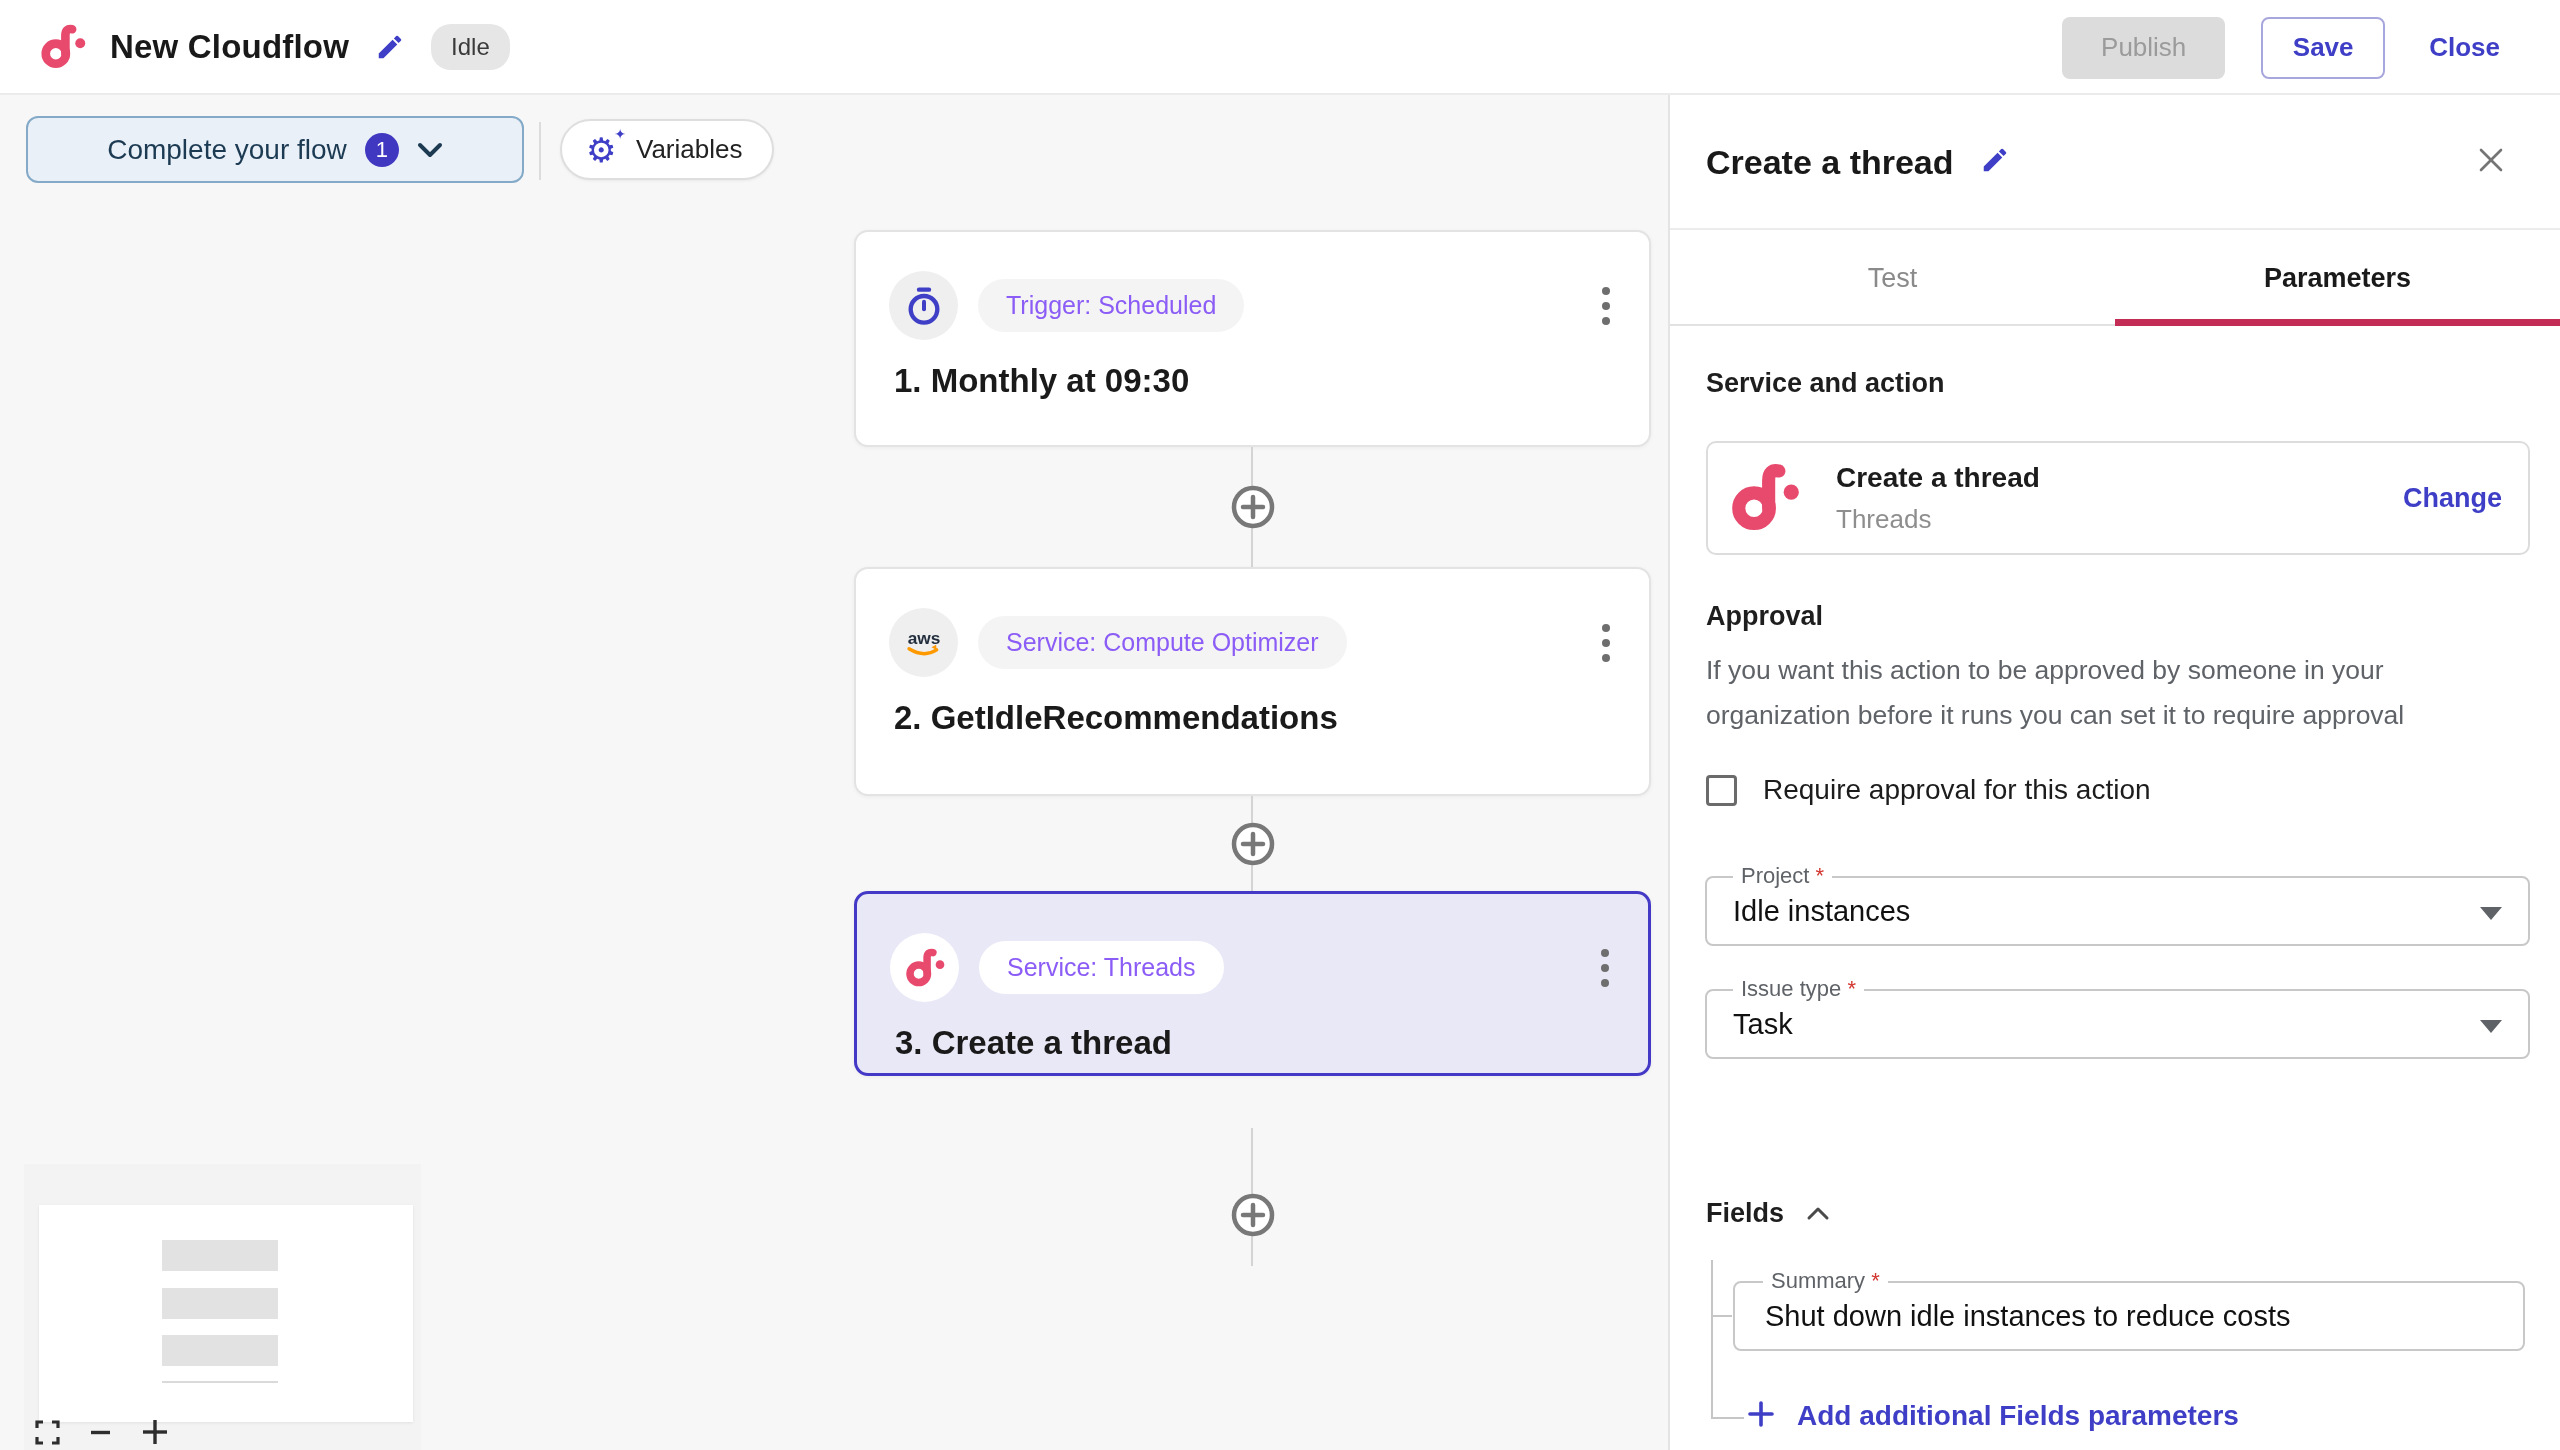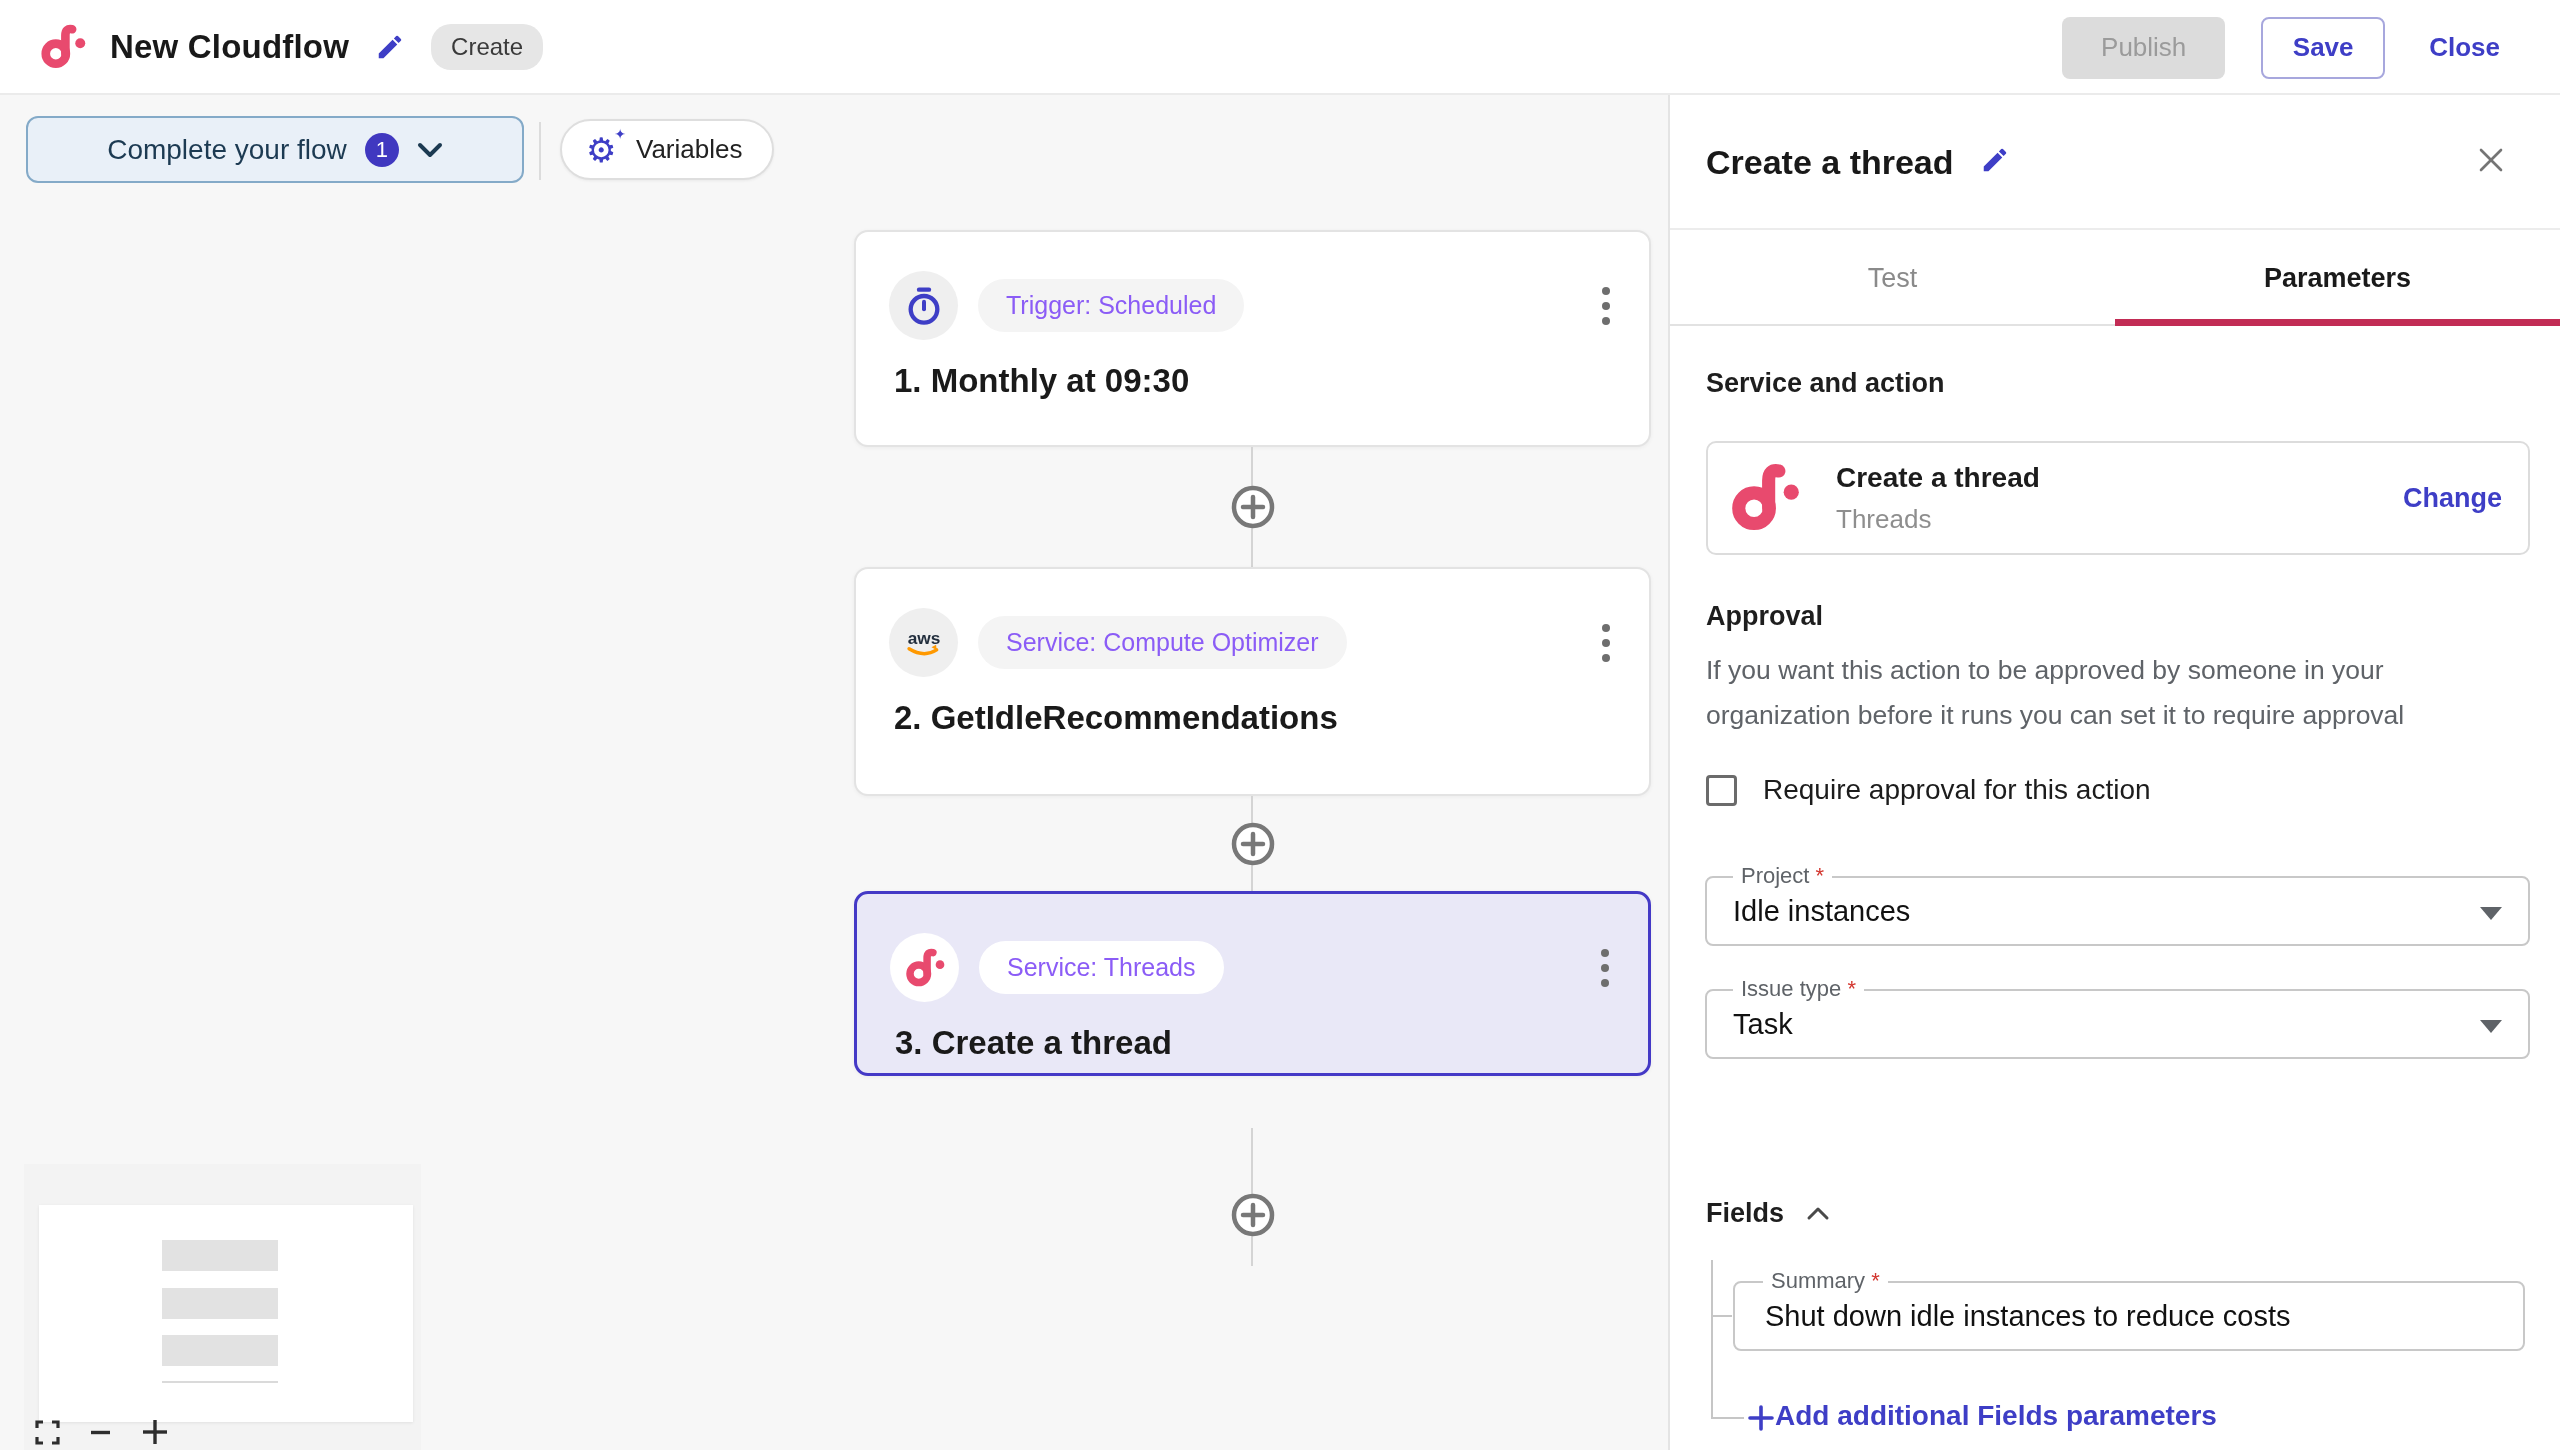--- a/index.html
+++ b/index.html
@@ -107,38 +107,38 @@
   .select-field { cursor:pointer; }
   .text-input { position:absolute; left:0; top:0; width:100%; height:100%; border:none; outline:none;
     background:transparent; padding-left:30px; font-size:29px; color:#111; font-family:"Liberation Sans",sans-serif; }
 
   .fields-heading-row { position:absolute; left:36px; top:872px; display:flex; align-items:center; gap:22px; }
   .tree-v { position:absolute; left:41px; top:934px; width:2px; height:158px; background:#c6c6c6; }
   .tree-h1 { position:absolute; left:41px; top:989px; width:21px; height:2px; background:#c6c6c6; }
   .tree-h2 { position:absolute; left:41px; top:1091px; width:33px; height:2px; background:#c6c6c6; }
   .summary-field { left:63px; width:792px; top:955px; }
   .summary-field .field-label { left:28px; }
-  .add-params { position:absolute; left:77px; top:1074px; display:flex; align-items:flex-end; cursor:pointer; }
+  .add-params { position:absolute; left:77px; top:1074px; display:flex; align-items:flex-start; gap:22px; cursor:pointer; }
   .add-label { font-size:28px; font-weight:bold; color:#3e3ec6; }
 </style>
 </head>
 <body>
 
 <div class="topbar">
   <div class="topbar-left">
     <svg class="app-logo" viewBox="0 0 48 48">
       <circle cx="16.5" cy="31" r="10.5" fill="none" stroke="#e84a6e" stroke-width="9"></circle>
       <path d="M26.5 31 L26.5 12 Q26.5 4 33.5 5.5" fill="none" stroke="#e84a6e" stroke-width="9" stroke-linecap="round"></path>
       <circle cx="42" cy="20" r="5.2" fill="#e84a6e"></circle>
     </svg>
     <div class="flow-title">New Cloudflow</div>
     <svg class="pencil" viewBox="0 0 24 24">
       <path fill="#3e3ec6" d="M3 17.25V21h3.75L17.81 9.94l-3.75-3.75L3 17.25zM20.71 7.04a1 1 0 0 0 0-1.41l-2.34-2.34a1 1 0 0 0-1.41 0l-1.83 1.83 3.75 3.75 1.83-1.83z"></path>
     </svg>
-    <div class="draft-badge">Create</div>
+    <div class="draft-badge">Idle</div>
   </div>
   <div class="topbar-right">
     <div class="btn btn-publish">Publish</div>
     <div class="btn btn-save">Save</div>
     <div class="btn btn-close">Close</div>
   </div>
 </div>
 
 <div class="canvas">
 

